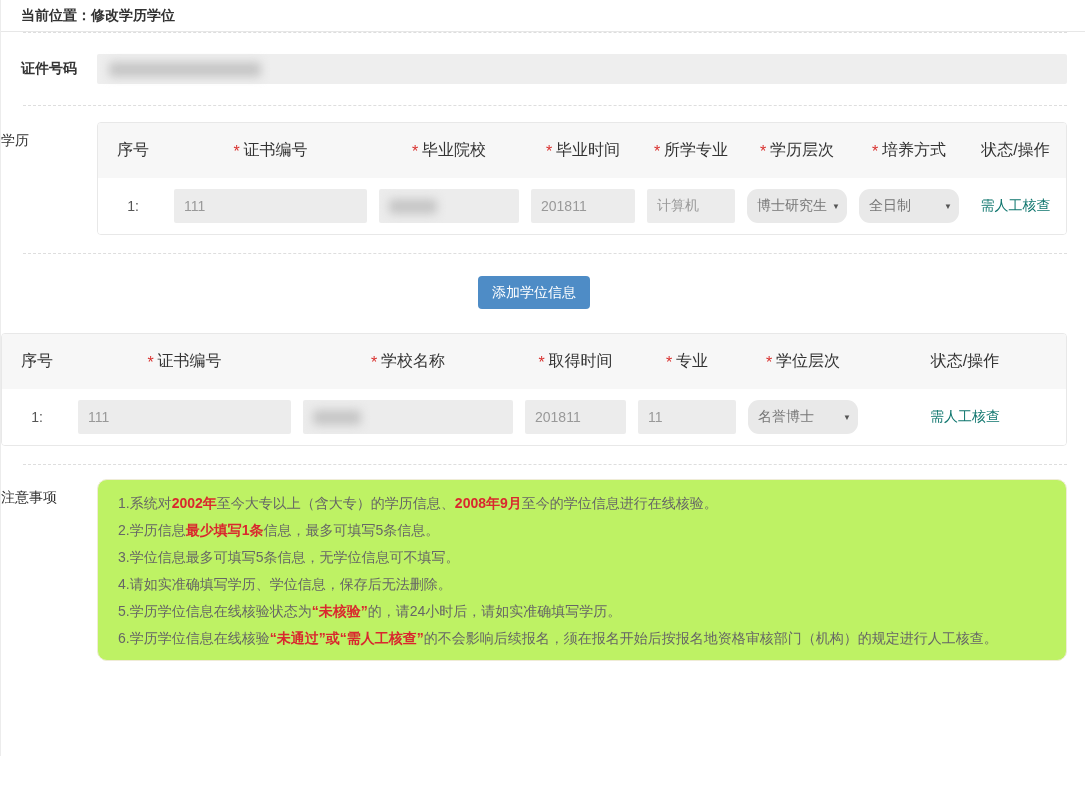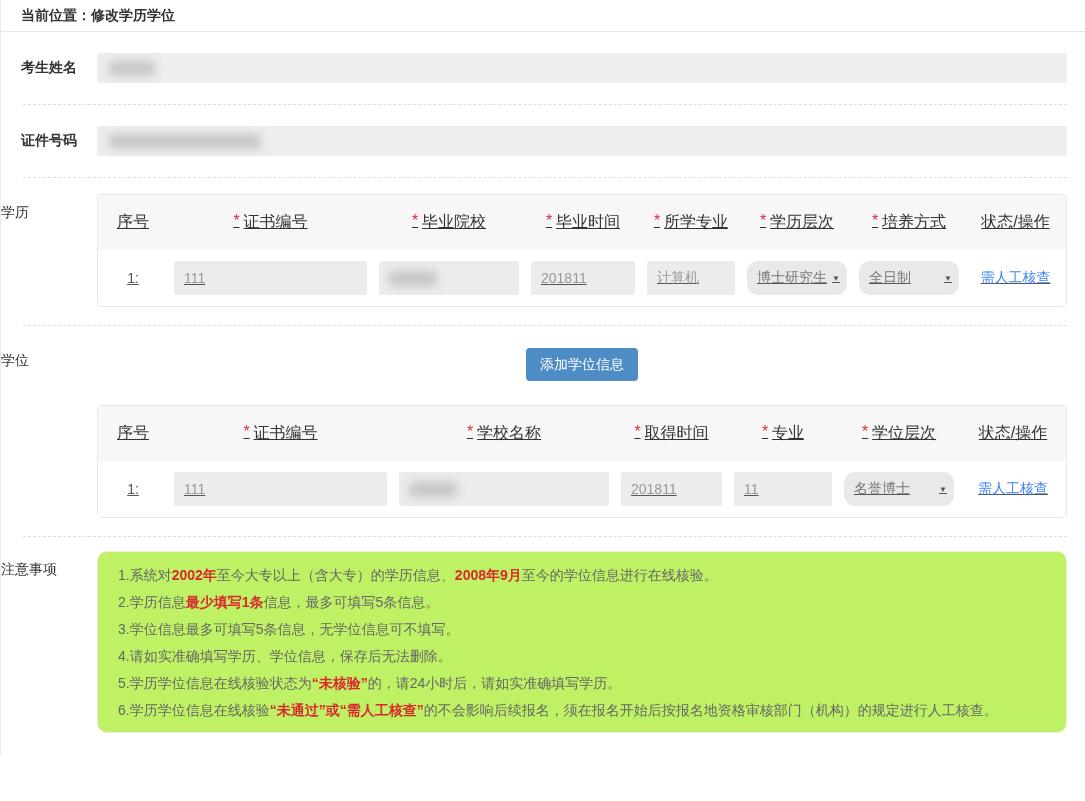--- a/index.html
+++ b/index.html
@@ -29,31 +29,31 @@
   .sec-body { flex:1; min-width:0; }
   .btn-row { display:flex; justify-content:center; margin:6px 0 24px; }
   .btn { background:#4e8cc6; color:#fff; border:none; border-radius:4px; font-size:14px;
          padding:0 14px; height:33px; line-height:33px; cursor:pointer;
          font-family:"Liberation Sans","DejaVu Sans",sans-serif; }
 
   
   .grid-table { border:1px solid #e8e8e8; border-radius:4px; overflow:hidden; background:#fff; }
   .thead { display:flex; align-items:center; background:#f7f7f7; height:55px; font-size:16px; color:#333; }
   .trow { display:flex; align-items:center; background:#fff; height:56px; font-size:14px; color:#555; }
-  .th, .td { display:flex; align-items:flex-start; justify-content:center; overflow:hidden; flex:none;text-decoration:underline; }
+  .th, .td { display:flex; align-items:flex-end; justify-content:center; overflow:hidden; flex:none; }
   .req { color:#d9312f; margin-right:4px; }
 
   .cell-input { background:#ececec; height:34px; border-radius:2px; width:calc(100% - 12px);
                 display:flex; align-items:center; padding-left:10px; color:#999; overflow:hidden; white-space:nowrap; }
   .sel { background:#e9e9e9; height:34px; border-radius:11px; width:calc(100% - 12px);
          display:flex; align-items:center; justify-content:space-between; padding:0 7px 0 10px;
          color:#777; cursor:pointer; }
   .sel-text { overflow:hidden; white-space:nowrap; }
   .sel-arrow { font-size:8px; color:#555; flex:none; margin-left:4px; }
-  .status-text { color:#3b82f6; }
+  .status-text { color:#0f766e; }
 
   
   .e1{width:70px}.e2{width:205px}.e3{width:152px}.e4{width:116px}.e5{width:100px}.e6{width:112px}.e7{width:112px}.e8{flex:1}
   
   .d1{width:70px}.d2{width:225px}.d3{width:222px}.d4{width:113px}.d5{width:110px}.d6{width:122px}.d7{flex:1}
 
   
   .section.notes { padding-top:14px; }
   .notes-box { background:#bef264; border:1px solid #efecd7; border-radius:10px;
                padding:10px 20px 8px; font-size:14px; color:#666; }
@@ -62,26 +62,20 @@
 </style>
 </head>
 <body>
 
 <div class="page">
 
   <div class="topbar">
     <span>当前位置：修改学历学位</span>
   </div>
 
-  <div class="field-row">
-    <div class="row-label">考生姓名</div>
-    <div class="field-box">
-      <span class="blob blob-name"></span>
-    </div>
-  </div>
   <div class="divider"></div>
 
   <div class="field-row">
     <div class="row-label">证件号码</div>
     <div class="field-box">
       <span class="blob blob-id"></span>
     </div>
   </div>
   <div class="divider"></div>
 
@@ -154,21 +148,20 @@
           <div class="td e8">
               <span class="status-text">需人工核查</span>
             </div>
         </div>
       </div>
     </div>
   </div>
   <div class="divider"></div>
 
   <div class="section">
-    <div class="sec-label">学位</div>
     <div class="sec-body">
       <div class="btn-row">
         <button class="btn">添加学位信息</button>
       </div>
       <div class="grid-table">
         <div class="thead">
           <div class="th d1">
               <span>序号</span>
             </div>
           <div class="th d2">

